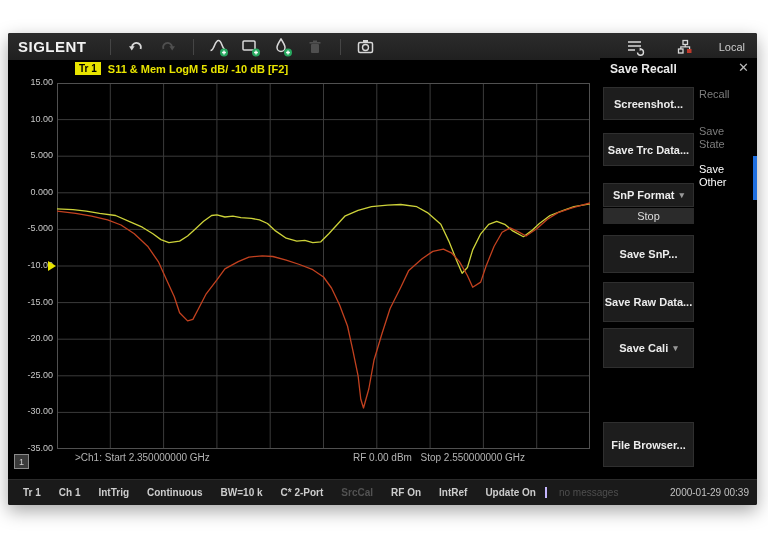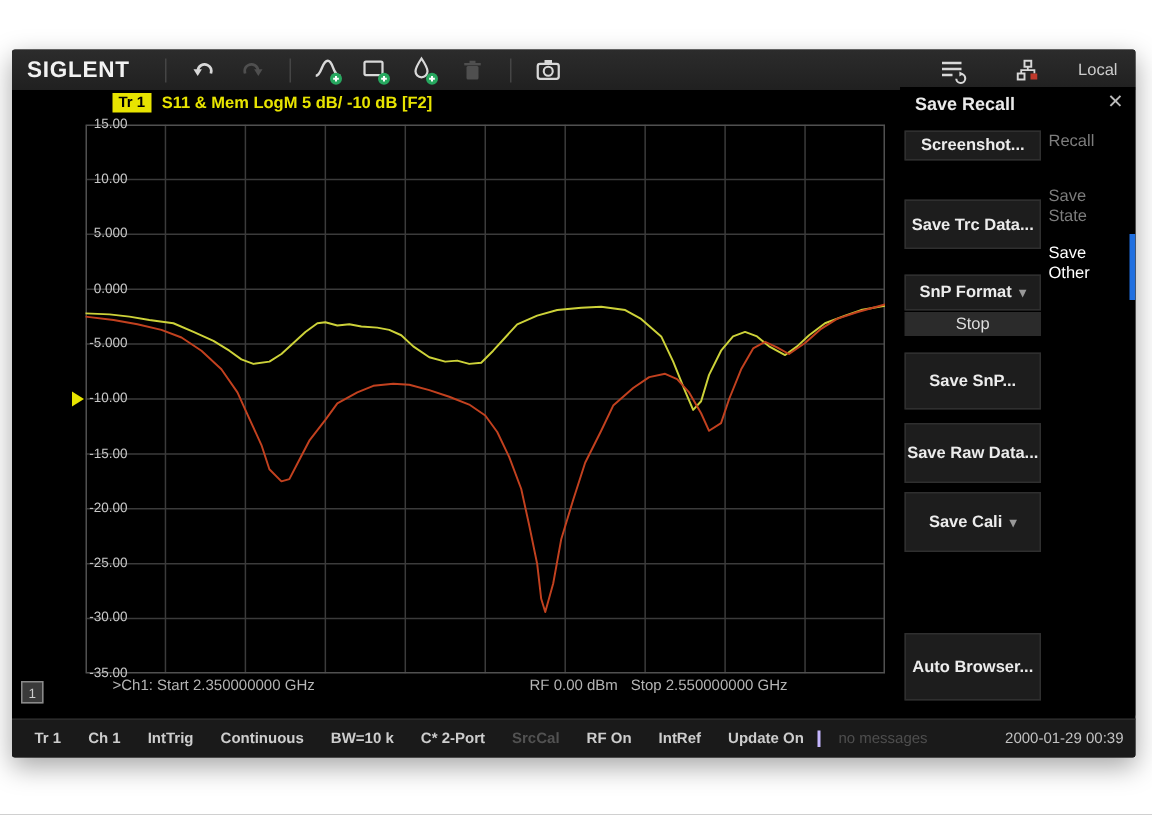--- a/index.html
+++ b/index.html
@@ -19,21 +19,21 @@
 
   
   .trace-header{position:absolute;left:67px;top:29px;display:flex;align-items:center;gap:7px;}
   .tr-badge{background:#e8e400;color:#000;font-size:10px;font-weight:bold;padding:1px 4px;line-height:11px;}
   .tr-label{color:#e8e400;font-size:11px;font-weight:bold;}
 
   
   .grat{position:absolute;left:49px;top:50px;}
   .grid{stroke:#3b3b3b;stroke-width:1;}
   .gridframe{stroke:#505050;stroke-width:1;fill:none;}
-  .ylab{position:absolute;left:0;width:45px;text-align:right;color:#c8c8c8;font-size:9px;padding-left:32px;}
+  .ylab{position:absolute;left:0;width:45px;text-align:right;color:#c8c8c8;font-size:9px;}
   .ref-marker{position:absolute;left:40px;width:0;height:0;
               border-top:5px solid transparent;border-bottom:5px solid transparent;
               border-left:8px solid #e8e400;}
   .annot{position:absolute;top:419px;color:#b4b4b4;font-size:10px;}
   .win-box{position:absolute;left:6px;top:421px;width:13px;height:13px;background:#3a3a3a;
            border:1px solid #8a8a8a;color:#cccccc;font-size:9px;display:flex;
            align-items:center;justify-content:center;}
 
   
   .panel{position:absolute;left:592px;top:25px;width:157px;height:419px;background:#000;}
@@ -190,21 +190,21 @@
 
     <div class="annot" style="left:67px;">&gt;Ch1: Start 2.350000000 GHz</div>
     <div class="annot" style="left:345px;">RF 0.00 dBm</div>
     <div class="annot" style="right:232px;">Stop 2.550000000 GHz</div>
     <div class="win-box">1</div>
 
     <aside class="panel">
       <div class="panel-title">Save Recall</div>
       <div class="panel-close">✕</div>
 
-      <div class="pbtn" style="top:29px;height:20px;">
+      <div class="pbtn" style="top:29px;height:33px;">
         <span>Screenshot...</span>
       </div>
       <div class="pbtn" style="top:75px;height:33px;">
         <span>Save Trc Data...</span>
       </div>
       <div class="pbtn" style="top:125px;height:24px;">
         <span>SnP Format</span>
         <span class="drop-arrow">▾</span>
       </div>
       <div class="auto-row" style="top:150px;height:16px;">
@@ -214,21 +214,21 @@
         <span>Save Raw Data...</span>
       </div>
       <div class="pbtn" style="top:177px;height:38px;">
         <span>Save SnP...</span>
       </div>
       <div class="pbtn" style="top:270px;height:40px;">
         <span>Save Cali</span>
         <span class="drop-arrow">▾</span>
       </div>
       <div class="pbtn" style="top:364px;height:45px;">
-        <span>Auto Browser...</span>
+        <span>File Browser...</span>
       </div>
 
       <div class="ptab" style="top:30px;">Recall</div>
       <div class="ptab" style="top:67px;">Save State</div>
       <div class="ptab active" style="top:105px;">Save Other</div>
       <div class="tab-indicator"></div>
     </aside>
 
     <div class="statusbar">
       <span class="sitem" style="margin-left:6px;">Tr 1</span>

